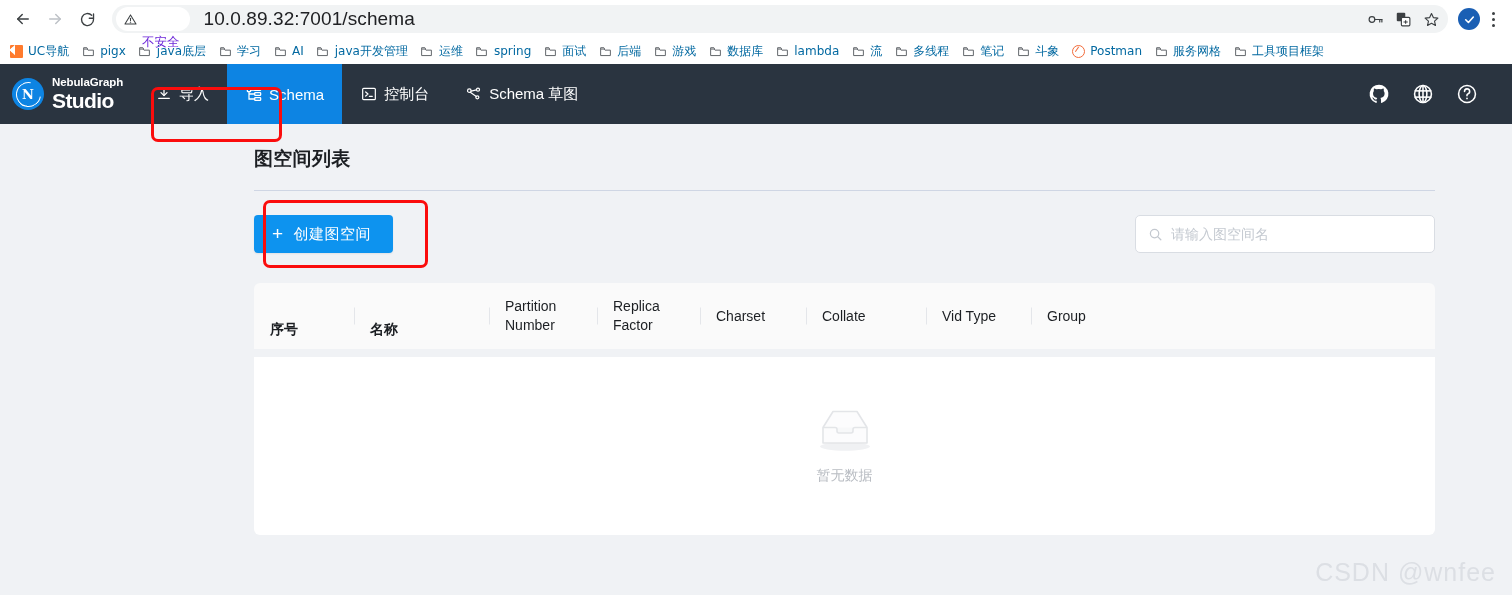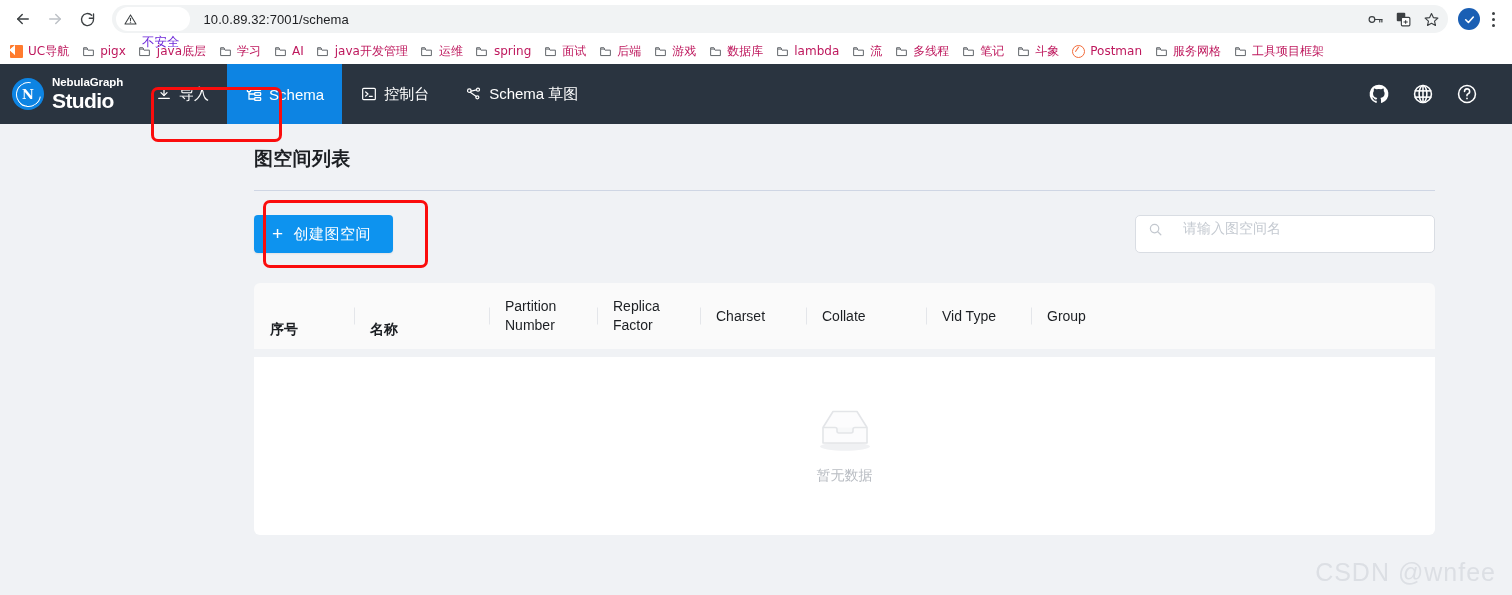--- a/index.html
+++ b/index.html
@@ -53,21 +53,21 @@
   }
   .sec-chip .warn-ico { color: #3c4043; display: flex; align-items: center;}
   .sec-chip .sec-text {
     font-size: 12.5px;
     color: #6d28d9;
     font-family: Liberation Mono, monospace;
     white-space: nowrap;
     margin-top: 46px;
   }
   .url-text {
-    font-size: 13px;
+    font-size: 19px;
     color: #202124;
     margin-left: 14px;
     white-space: nowrap;
     overflow: hidden;
     text-overflow: ellipsis;
     letter-spacing: .1px;
   }
   .omni-right {
     display: flex; align-items: center;
     flex: 0 0 auto;
@@ -112,21 +112,21 @@
   .bm {
     display: flex; align-items: center;
     gap: 5px;
     padding: 2px 7px 2px 5px;
     border-radius: 4px;
     flex: 0 0 auto;
     height: 22px;
   }
   .bm-label {
     font-size: 12px;
-    color: #be185d;
+    color: #0369a1;
     font-family: "DejaVu Sans", sans-serif;
     white-space: nowrap;
   }
   .bm-ico { display:flex; align-items:center; justify-content:center; width:14px; height:14px; flex:0 0 auto;}
   .folder-ico svg { display:block; }
   .uc-ico {
     width: 13px; height: 13px;
     background: #ff7b2e;
     display: flex; align-items: center; justify-content: center;
     border-radius: 1px;
@@ -279,23 +279,23 @@
     font-weight: 400;
     position: relative;
     top: -1px;
   }
   .search-box {
     width: 300px;
     height: 38px;
     background: #ffffff;
     border: 1px solid #d9dde3;
     border-radius: 5px;
-    display: flex; align-items: flex-end;
+    display: flex; align-items: center;
     padding: 15px 12px;
-    gap: 18px;
+    gap: 6px;
   }
   .search-box .s-ico { color: #c3c8cf; display:flex; align-items:center;}
   .search-box input {
     border: none;
     outline: none;
     background: transparent;
     font-size: 14px;
     color: #333;
     font-family: "Liberation Sans", sans-serif;
     flex: 1;

